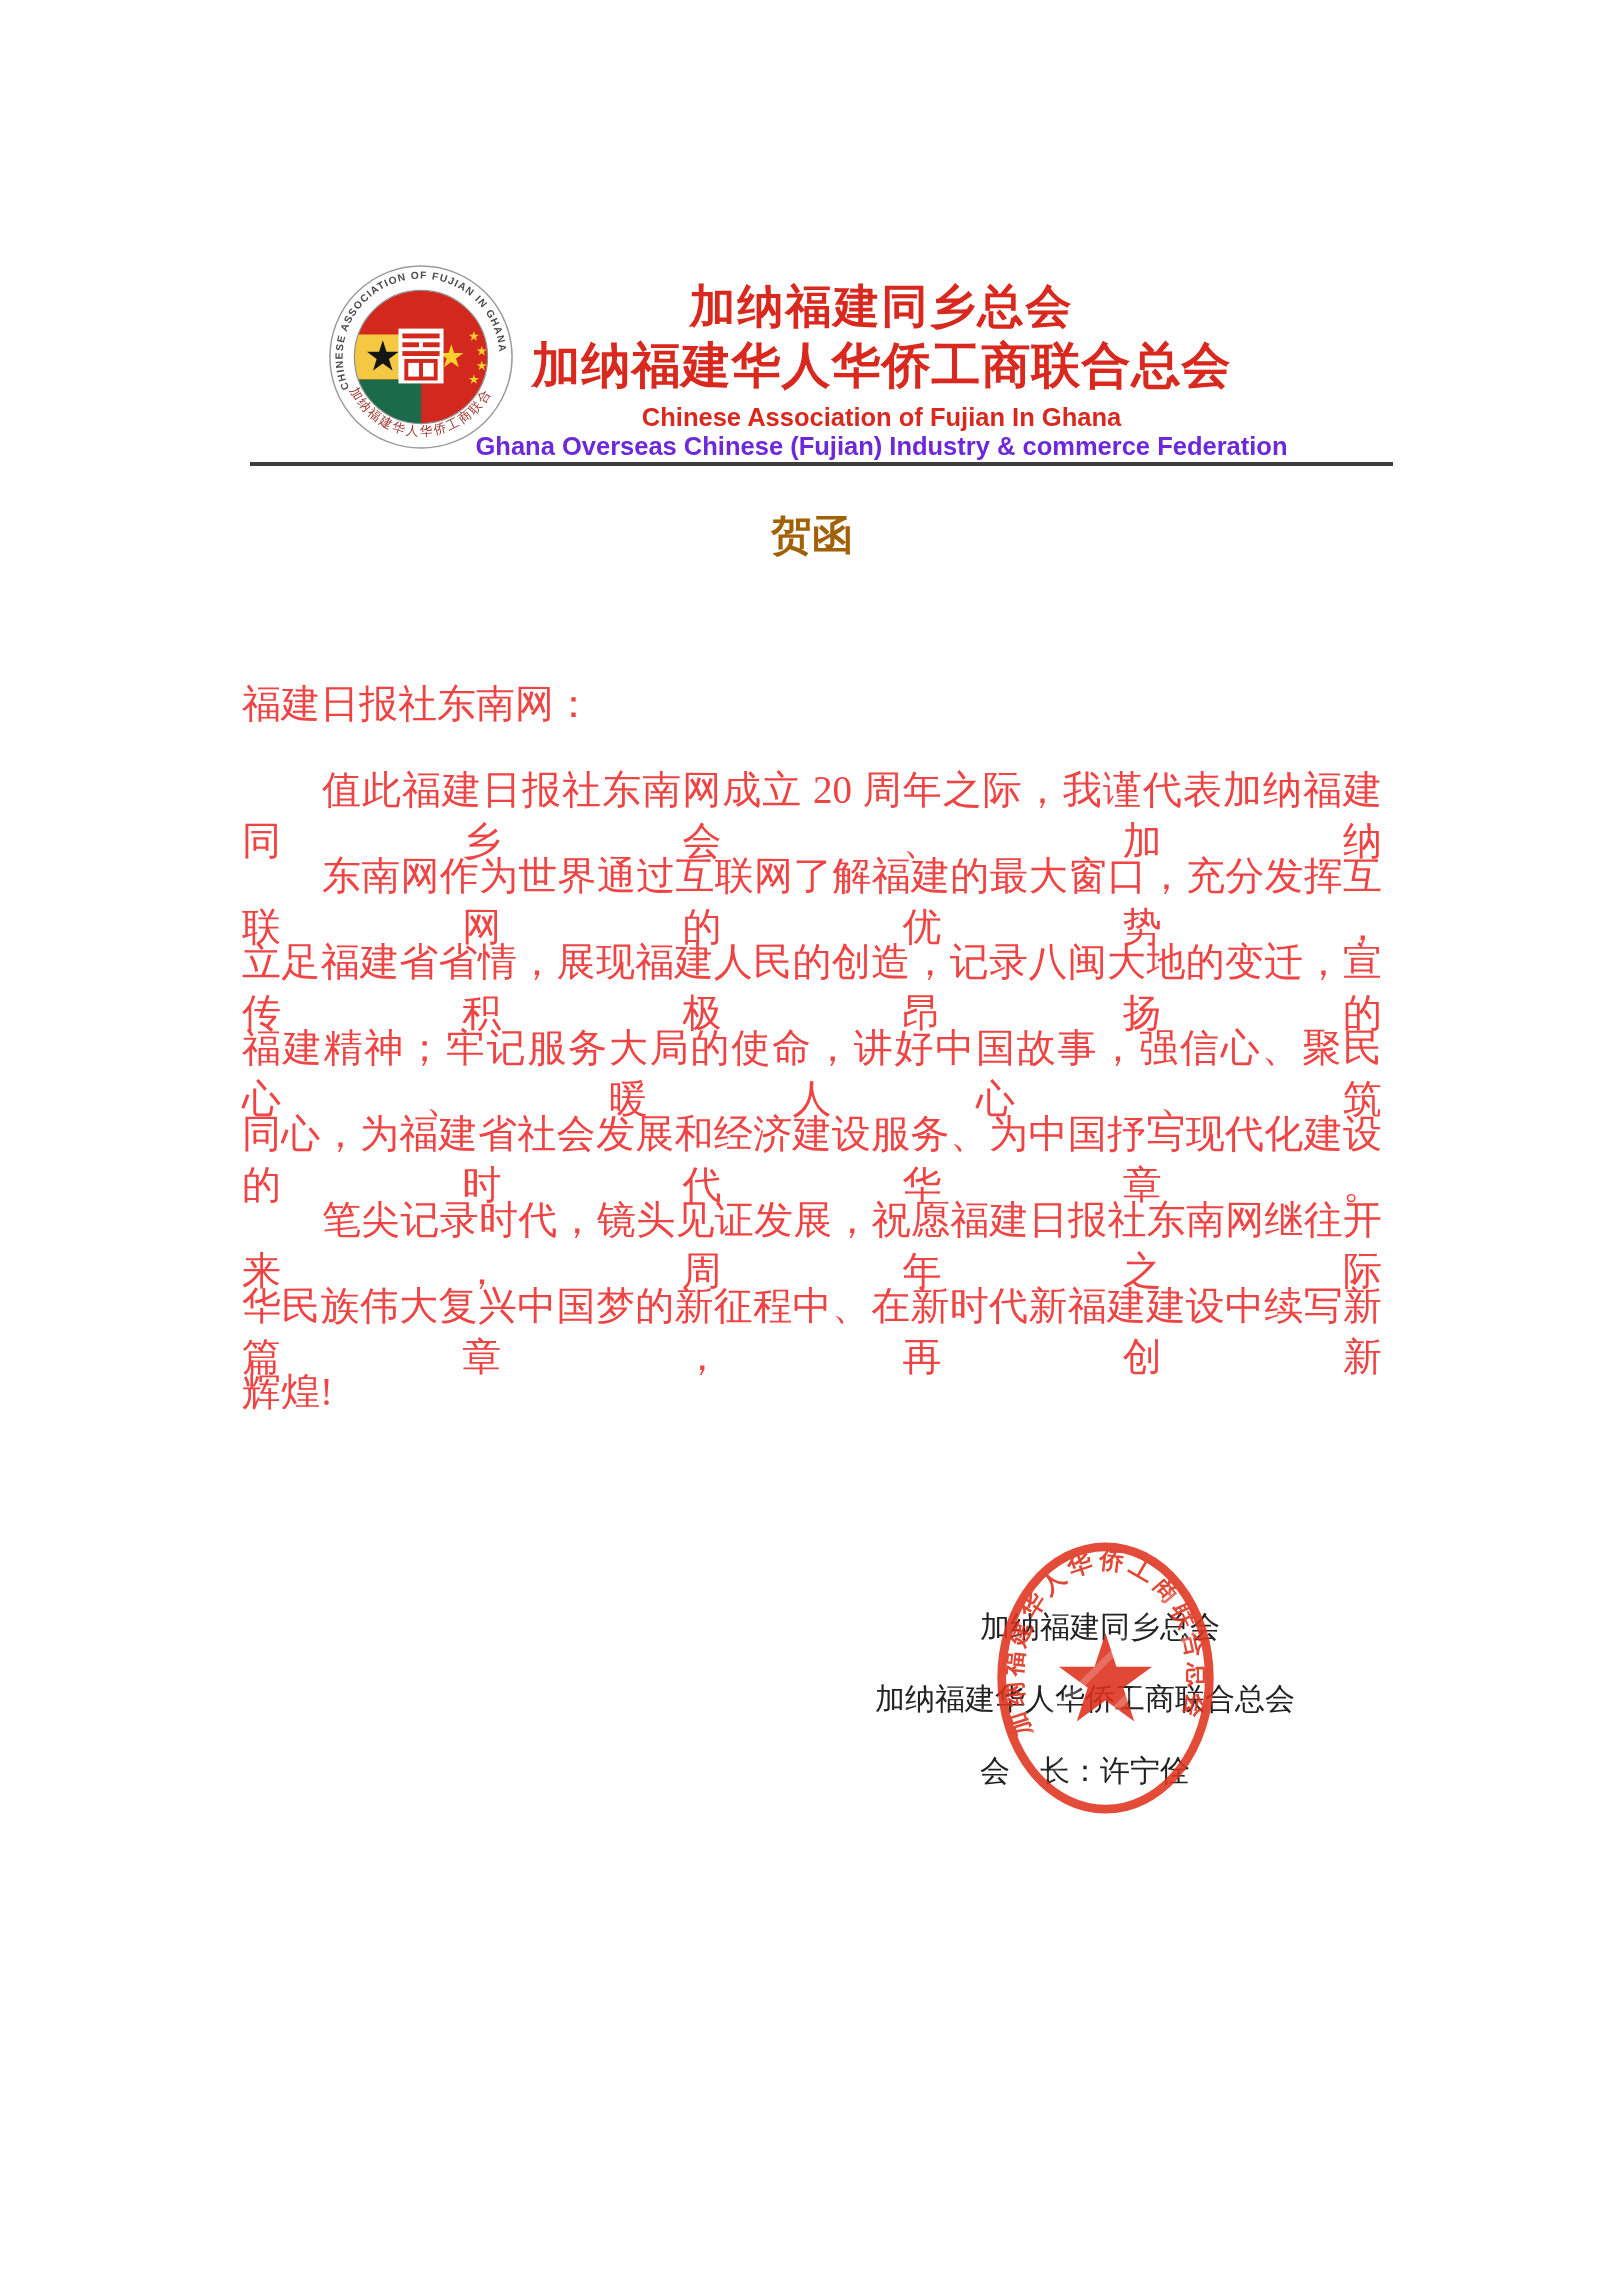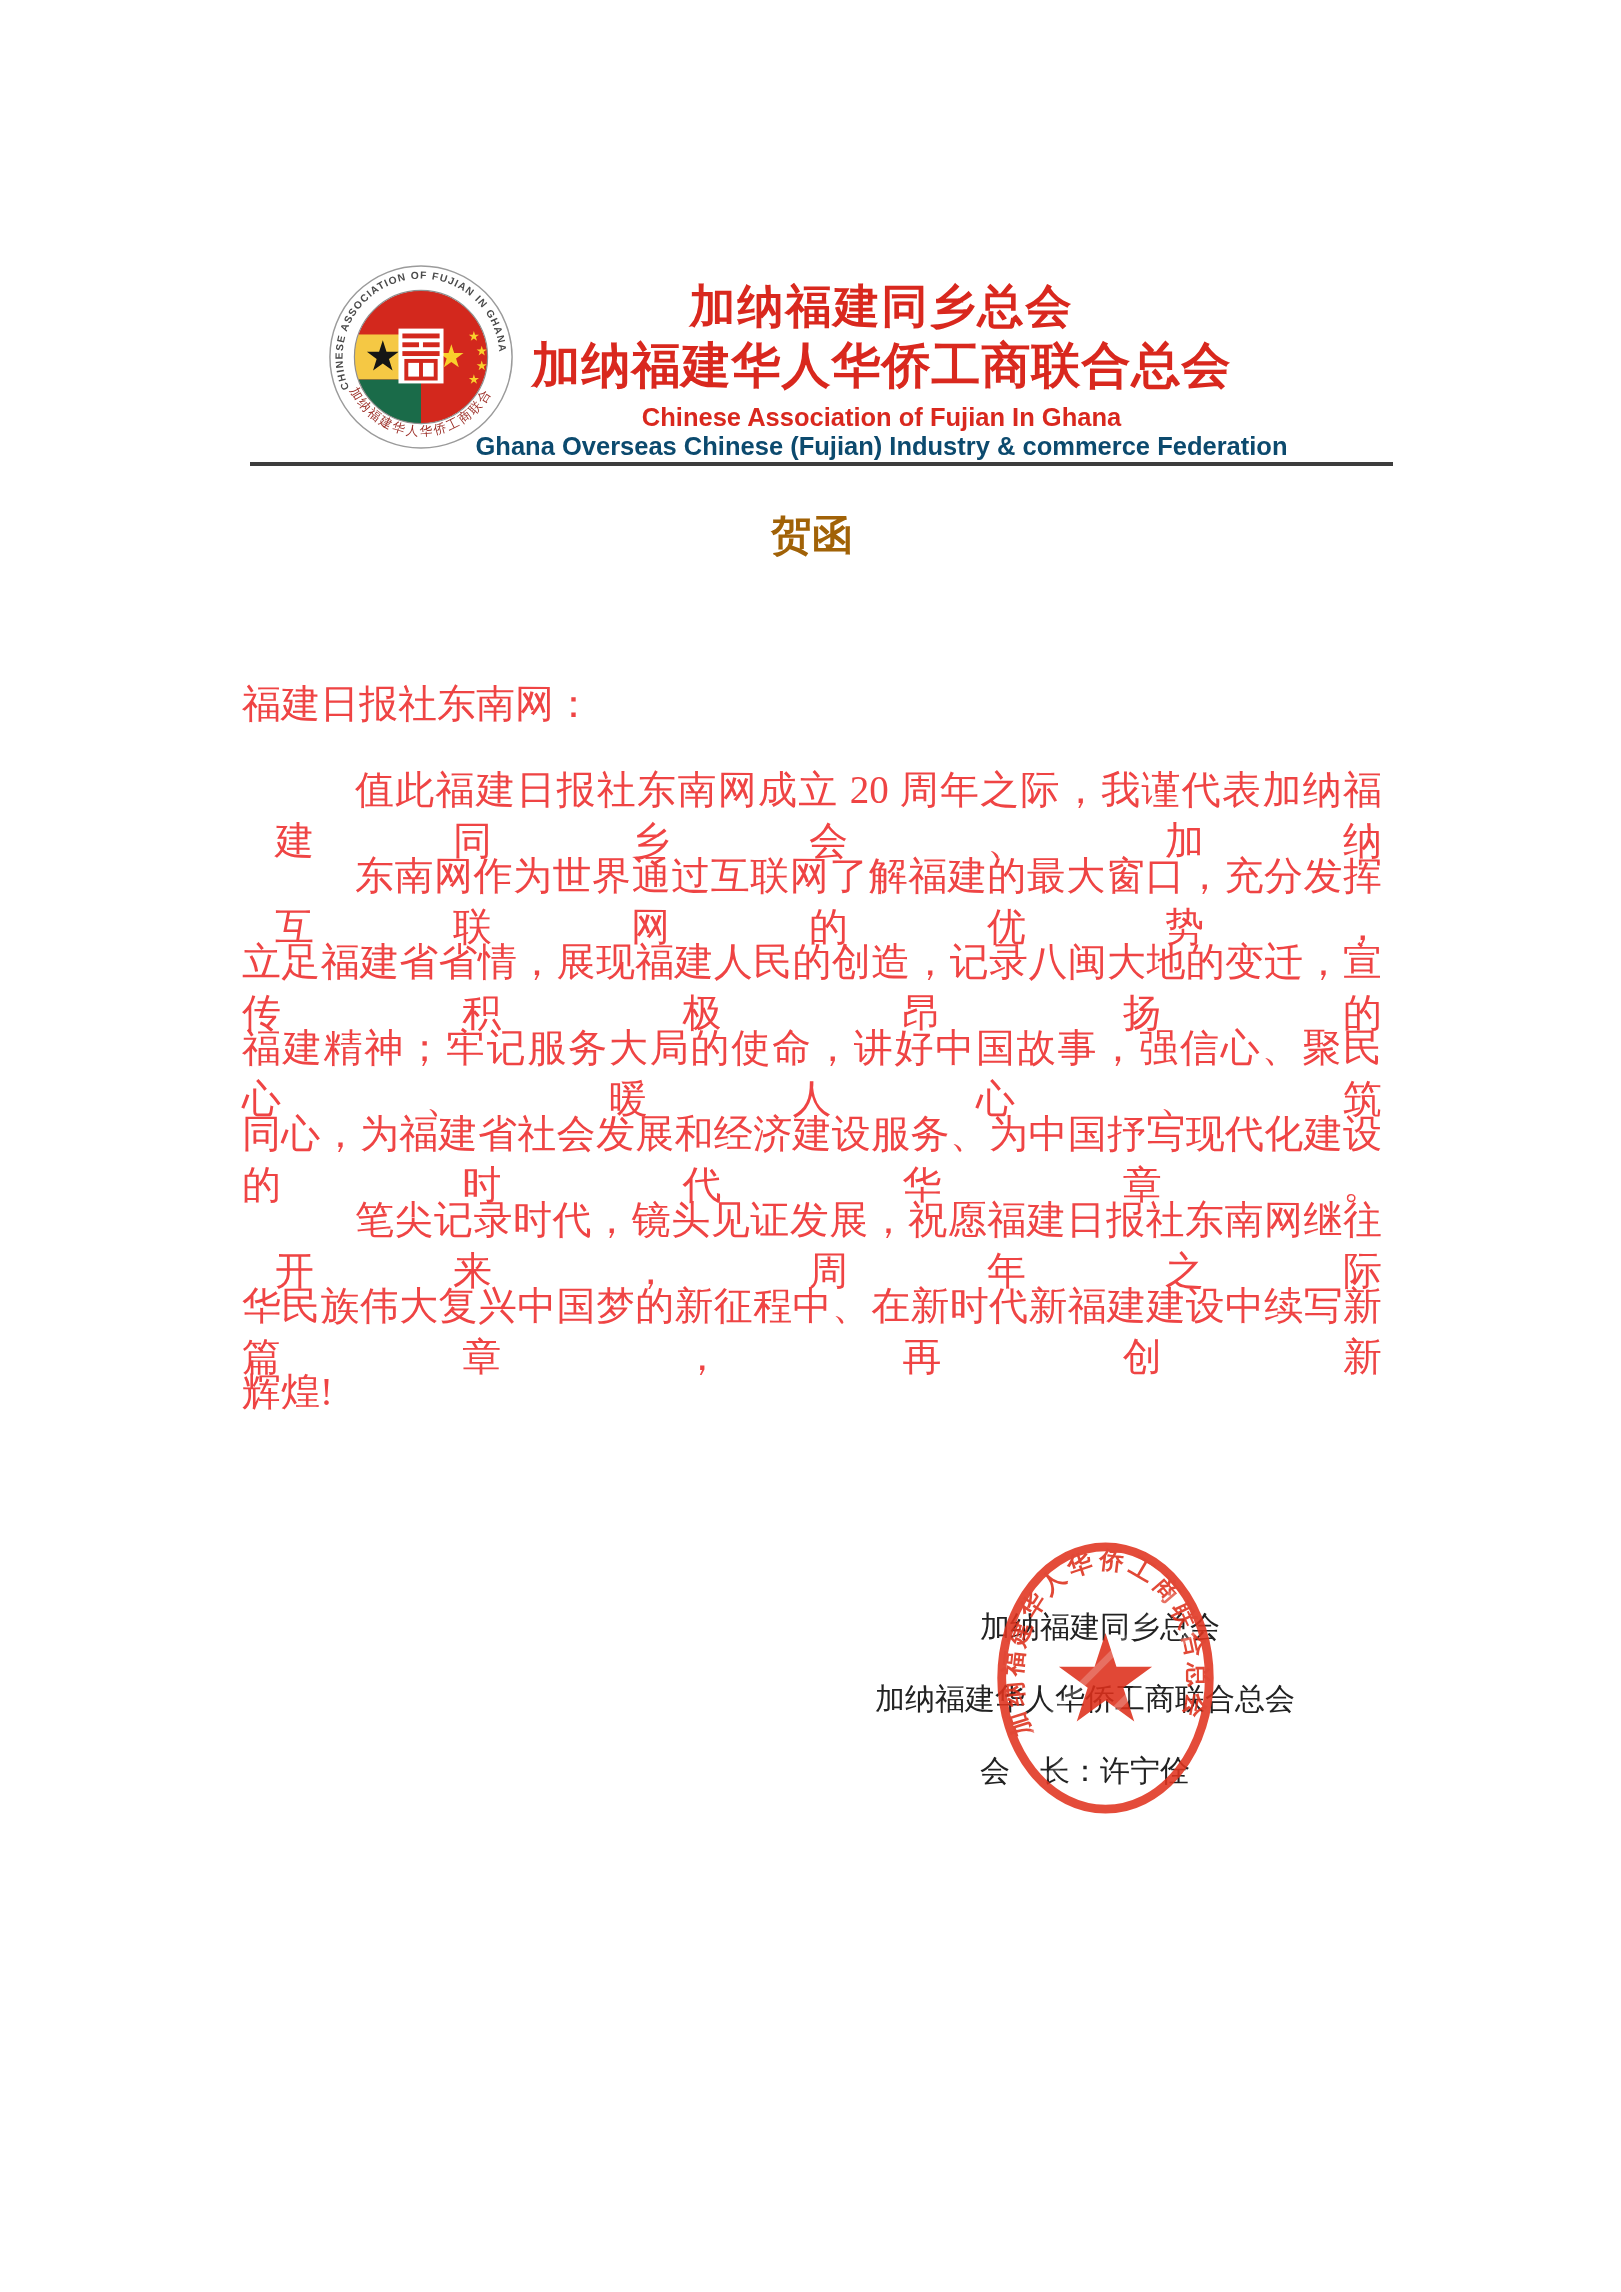--- a/index.html
+++ b/index.html
@@ -14,32 +14,32 @@
   }
   
   .logo-svg { position:absolute; left:326px; top:262px; width:190px; height:190px; }
   .header-titles {
     position:absolute; left:372px; top:278px; width:1019px; text-align:center;
     font-family: "Liberation Sans", "DejaVu Sans", sans-serif;
   }
   .title-cn-1 { font-size:46px; line-height:57px; font-weight:bold; color:#d9281e; letter-spacing:2px; }
   .title-cn-2 { font-size:49px; line-height:61px; font-weight:bold; color:#d9281e; letter-spacing:1px; }
   .title-en-1 { margin-top:5.9px; font-size:25.5px; line-height:30px; font-weight:bold; color:#d9281e; }
-  .title-en-2 { font-size:25.5px; line-height:29px; font-weight:bold; color:#0c4a6e; }
+  .title-en-2 { font-size:25.5px; line-height:29px; font-weight:bold; color:#6d28d9; }
   .header-divider { position:absolute; left:250px; top:462px; width:1143px; height:3.9px; background:#3d3d3d; }
   
   .letter-title {
     position:absolute; left:242px; top:508px; width:1140px; text-align:center;
     font-size:41px; font-weight:bold; color:#a16207;
     font-family: "Liberation Sans", "DejaVu Sans", sans-serif;
   }
   .letter-body { position:absolute; left:242px; top:678px; width:1140px; color:#ef4444; }
   .bline { height:86px; line-height:51px; font-size:39px; white-space:nowrap; }
   .bline.fill { white-space:normal; text-align:justify; text-align-last:justify; }
-  .bline.indent { text-indent:80px;margin-left:33px; }
+  .bline.indent { text-indent:80px; }
   
   .sig-line { position:absolute; font-size:30px; color:#222; white-space:nowrap; }
   .sig-1 { left:980px; top:1607px; }
   .sig-2 { left:875px;  top:1679px; }
   .sig-3 { left:980px; top:1751px; }
   .seal-svg { position:absolute; left:988px; top:1533px; width:235px; height:290px; opacity:0.88; }
 </style>
 </head>
 <body>
 

